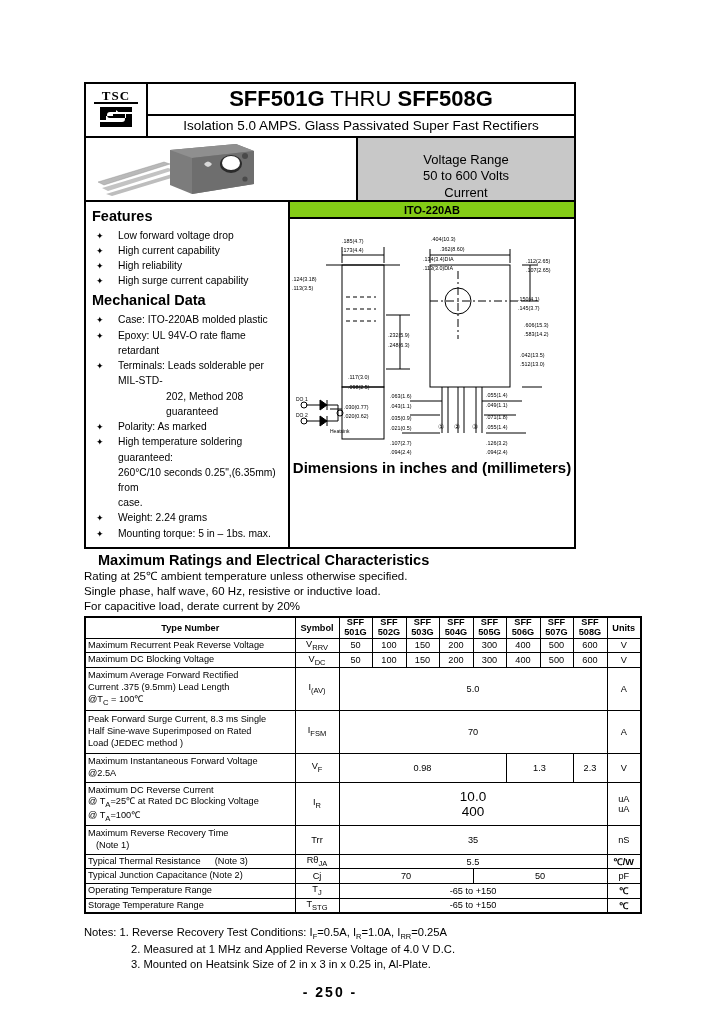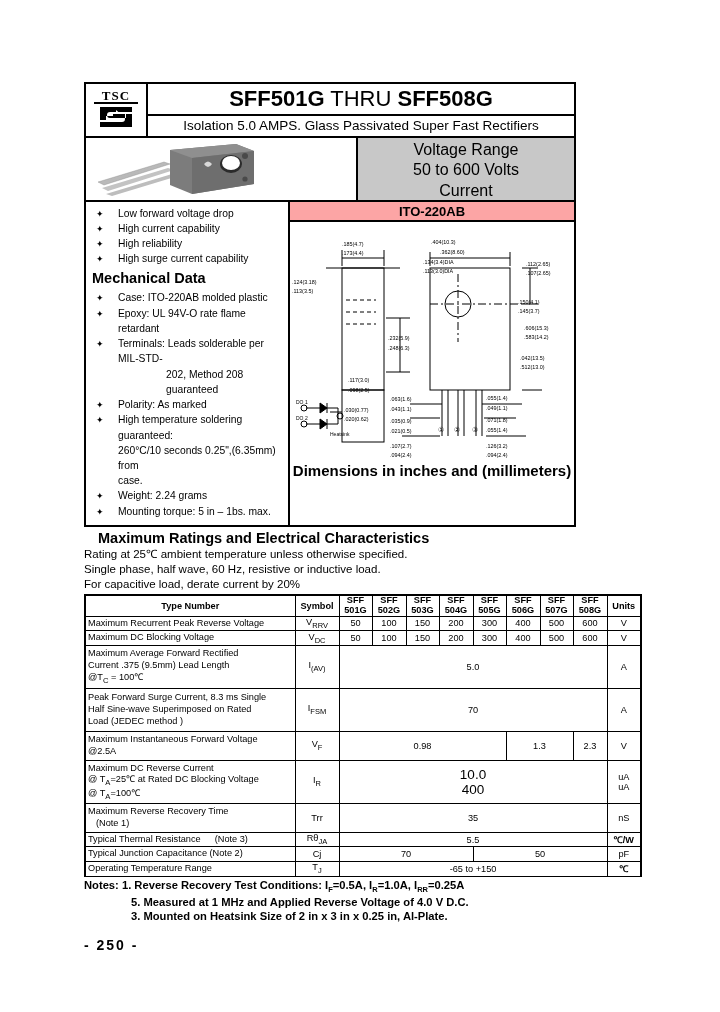--- a/index.html
+++ b/index.html
@@ -15,31 +15,31 @@
   .logo{width:44px;text-align:center;line-height:1;}
   .logo .tsc{font-family:"Liberation Serif",serif;font-weight:700;font-size:13px;letter-spacing:1px;border-bottom:2px solid #000;display:block;padding-bottom:0px;}
   .logo .mark{display:block;margin-top:1px;}
   .title-cell{flex:1;text-align:center;padding:3px 0 1px;border-radius:21px;}
   .title-main{font-size:22px;font-weight:400;line-height:1.12;letter-spacing:0px;}
   .title-main b{font-weight:700;}
   .title-sub{font-size:13.5px;line-height:1.25;border-top:2px solid #000;margin-top:2px;padding-top:2px;}
   
   .prow{display:flex;border:2px solid #000;border-bottom:none;height:62px;}
   .photo-cell{width:270px;border-right:2px solid #000;position:relative;overflow:hidden;background:#fff;}
-  .vrange{flex:1;background:#c8c8c8;text-align:center;font-size:16px;line-height:1.30;padding-top:2px;}
+  .vrange{flex:1;background:#c8c8c8;text-align:center;font-size:13px;line-height:1.30;padding-top:14px;}
   
   .body2{display:flex;border:2px solid #000;}
   .leftcol{width:270px;border-right:2px solid #000;padding:4px 6px 2px 6px;box-sizing:border-box;}
   .rightcol{flex:1;box-sizing:border-box;position:relative;}
   h2.sec{font-size:14.5px;font-weight:700;margin:2px 0 4px 0;}
   ul.feat{list-style:none;margin:0 0 4px 0;padding:0;}
   ul.feat li{font-size:10.3px;line-height:1.48;padding-left:26px;position:relative;}
   ul.feat li .dia{position:absolute;left:4px;top:2px;font-size:9px;}
   ul.feat li .ind{display:block;padding-left:48px;}
-  .ito{font-size:13px;font-weight:700;text-align:center;padding:2px 0 1px;border-bottom:2px solid #000;background:#fca5a5;}
+  .ito{font-size:11px;font-weight:700;text-align:center;padding:2px 0 1px;border-bottom:2px solid #000;background:#84cc16;}
   .drawing{position:relative;height:238px;background:#fff;}
   .dimcap{text-align:center;font-size:15px;font-weight:700;padding:2px 0 3px;}
   
   .ratings{margin-top:3px;}
   .ratings h2{font-size:14.5px;font-weight:700;margin:0 0 1px 14px;}
   .ratings p{font-size:11.5px;margin:0;line-height:1.30;}
   
   table.spec{border-collapse:collapse;width:556px;margin-top:2px;table-layout:fixed;}
   table.spec td,table.spec th{border:1px solid #000;padding:0;font-size:9.2px;text-align:center;vertical-align:middle;}
   table.spec .lbl{text-align:left;padding:1px 2px;font-size:9.2px;line-height:1.26;}
@@ -52,24 +52,24 @@
   .sym sub{font-size:7.5px;}
   .val{font-size:12.5px;}
   .val-big{font-size:13.5px;}
   .unit{font-size:11.5px;}
   .unit-b{font-size:12.5px;font-weight:700;}
   .thick-b{border-bottom-width:2px !important;}
   .thick-t{border-top-width:2px !important;}
   .thick-l{border-left-width:2px !important;}
   .thick-r{border-right-width:2px !important;}
   
-  .notes{font-size:11.2px;line-height:1.30;margin-top:1px;font-weight:bold;}
+  .notes{font-size:11.2px;line-height:1.30;margin-top:11px;}
   .notes .n{padding-left:47px;}
   .notes sub{font-size:7.5px;}
-  .pageno{text-align:left;font-size:14px;font-weight:700;margin-top:13px;letter-spacing:2px;}
+  .pageno{text-align:center;font-size:14px;font-weight:700;margin-top:13px;letter-spacing:2px;}
 </style>
 </head>
 <body>
 
 <div class="page">
 
   <div class="hdr">
     <div class="logo-cell">
       <div class="logo">
         <span class="tsc">TSC</span>
@@ -110,20 +110,21 @@
     <div class="vrange">
       <div>Voltage Range</div>
       <div>50 to 600 Volts</div>
       <div>Current</div>
       <div>5.0 Amperes</div>
     </div>
   </div>
 
   <div class="body2">
     <div class="leftcol">
+      <h2 class="sec">Features</h2>
       <ul class="feat">
         <li><span class="dia">✦</span><span>Low forward voltage drop</span></li>
         <li><span class="dia">✦</span><span>High current capability</span></li>
         <li><span class="dia">✦</span><span>High reliability</span></li>
         <li><span class="dia">✦</span><span>High surge current capability</span></li>
       </ul>
       <h2 class="sec">Mechanical Data</h2>
       <ul class="feat">
         <li><span class="dia">✦</span><span>Case: ITO-220AB molded plastic</span></li>
         <li><span class="dia">✦</span><span>Epoxy: UL 94V-O rate flame retardant</span></li>
@@ -385,23 +386,29 @@
       <td class="unit thick-r">pF</td>
     </tr>
 
     <tr>
       <td class="lbl thick-l">Operating Temperature Range</td>
       <td class="sym"><span>T</span><sub>J</sub></td>
       <td class="val-big" colspan="8">-65 to +150</td>
       <td class="unit-b thick-r">℃</td>
     </tr>
 
+    <tr>
+      <td class="lbl thick-l thick-b">Storage Temperature Range</td>
+      <td class="sym thick-b"><span>T</span><sub>STG</sub></td>
+      <td class="val-big thick-b" colspan="8">-65 to +150</td>
+      <td class="unit-b thick-r thick-b">℃</td>
+    </tr>
   </tbody>
     </table>
 
   <div class="notes">
     <div><span>Notes:</span> <span>1. Reverse Recovery Test Conditions: I</span><sub>F</sub><span>=0.5A, I</span><sub>R</sub><span>=1.0A, I</span><sub>RR</sub><span>=0.25A</span></div>
-    <div class="n">5. Measured at 1 MHz and Applied Reverse Voltage of 4.0 V D.C.</div>
+    <div class="n">2. Measured at 1 MHz and Applied Reverse Voltage of 4.0 V D.C.</div>
     <div class="n">3. Mounted on Heatsink Size of 2 in x 3 in x 0.25 in, Al-Plate.</div>
   </div>
 
   <div class="pageno">-  250  -</div>
 </div>
 
 </body></html>

